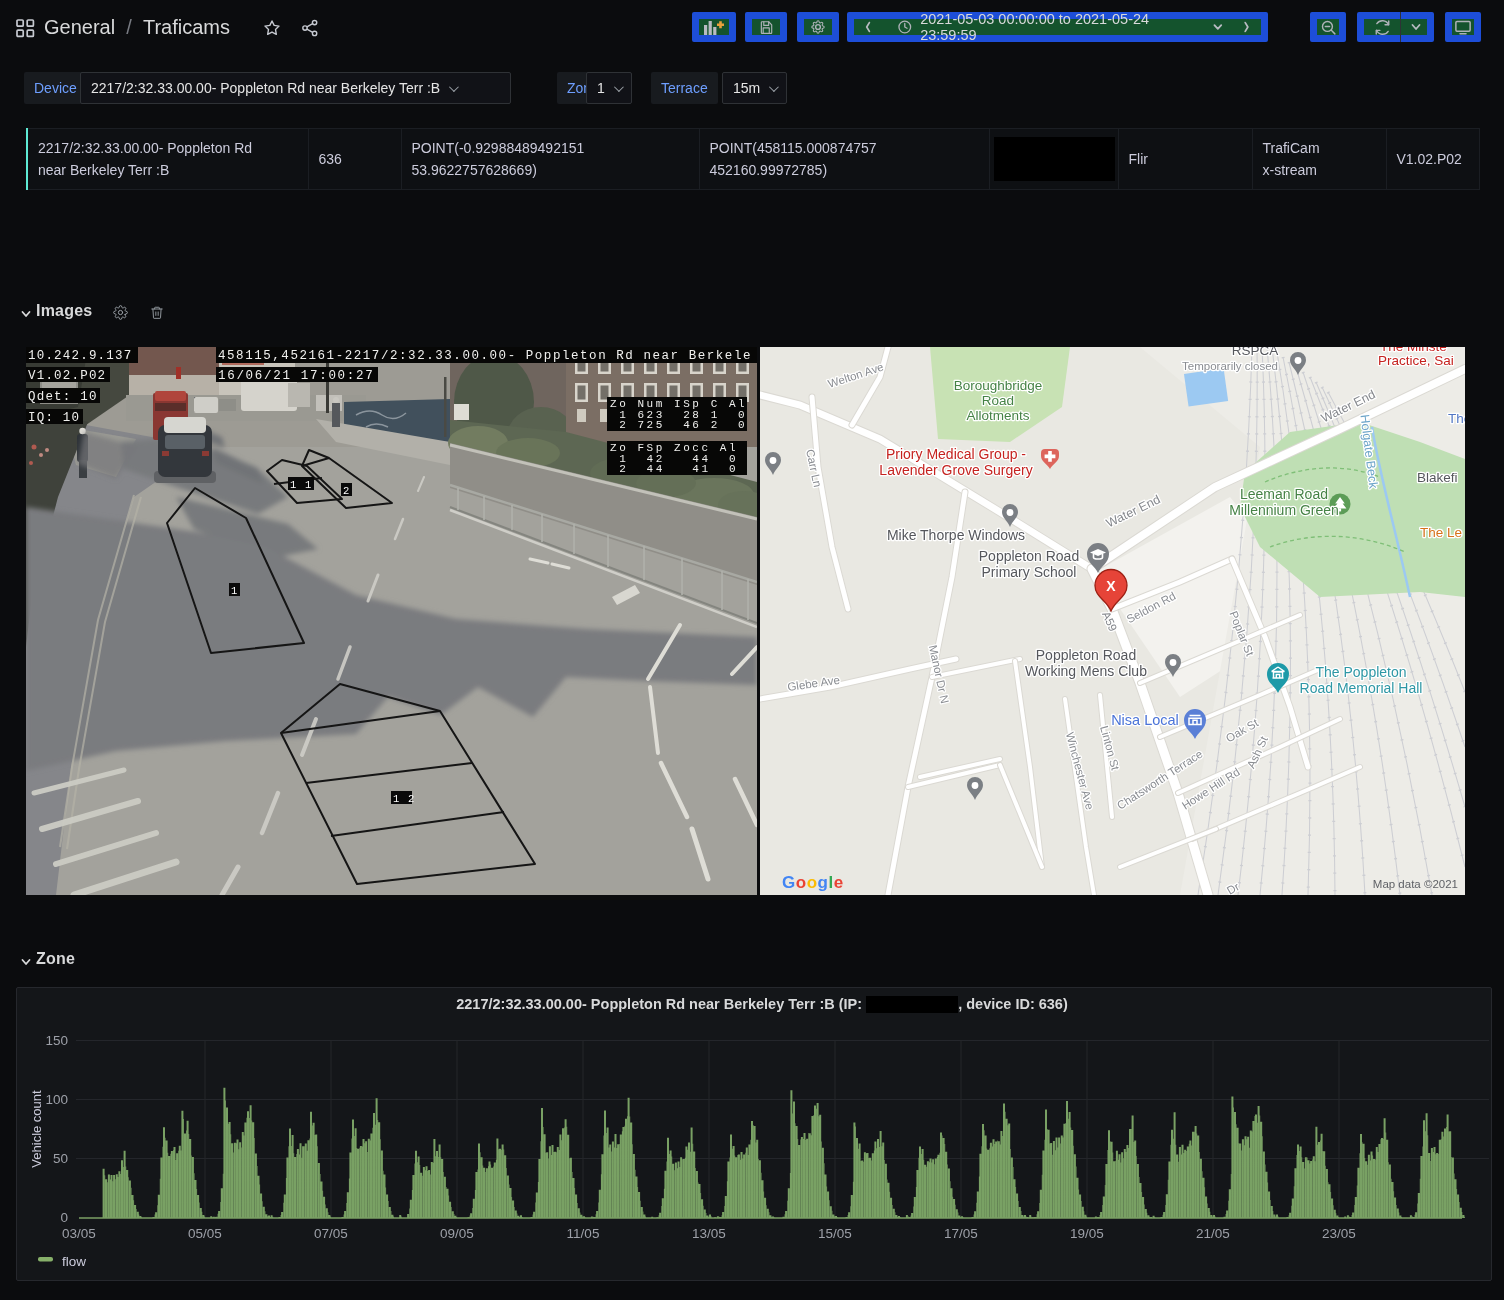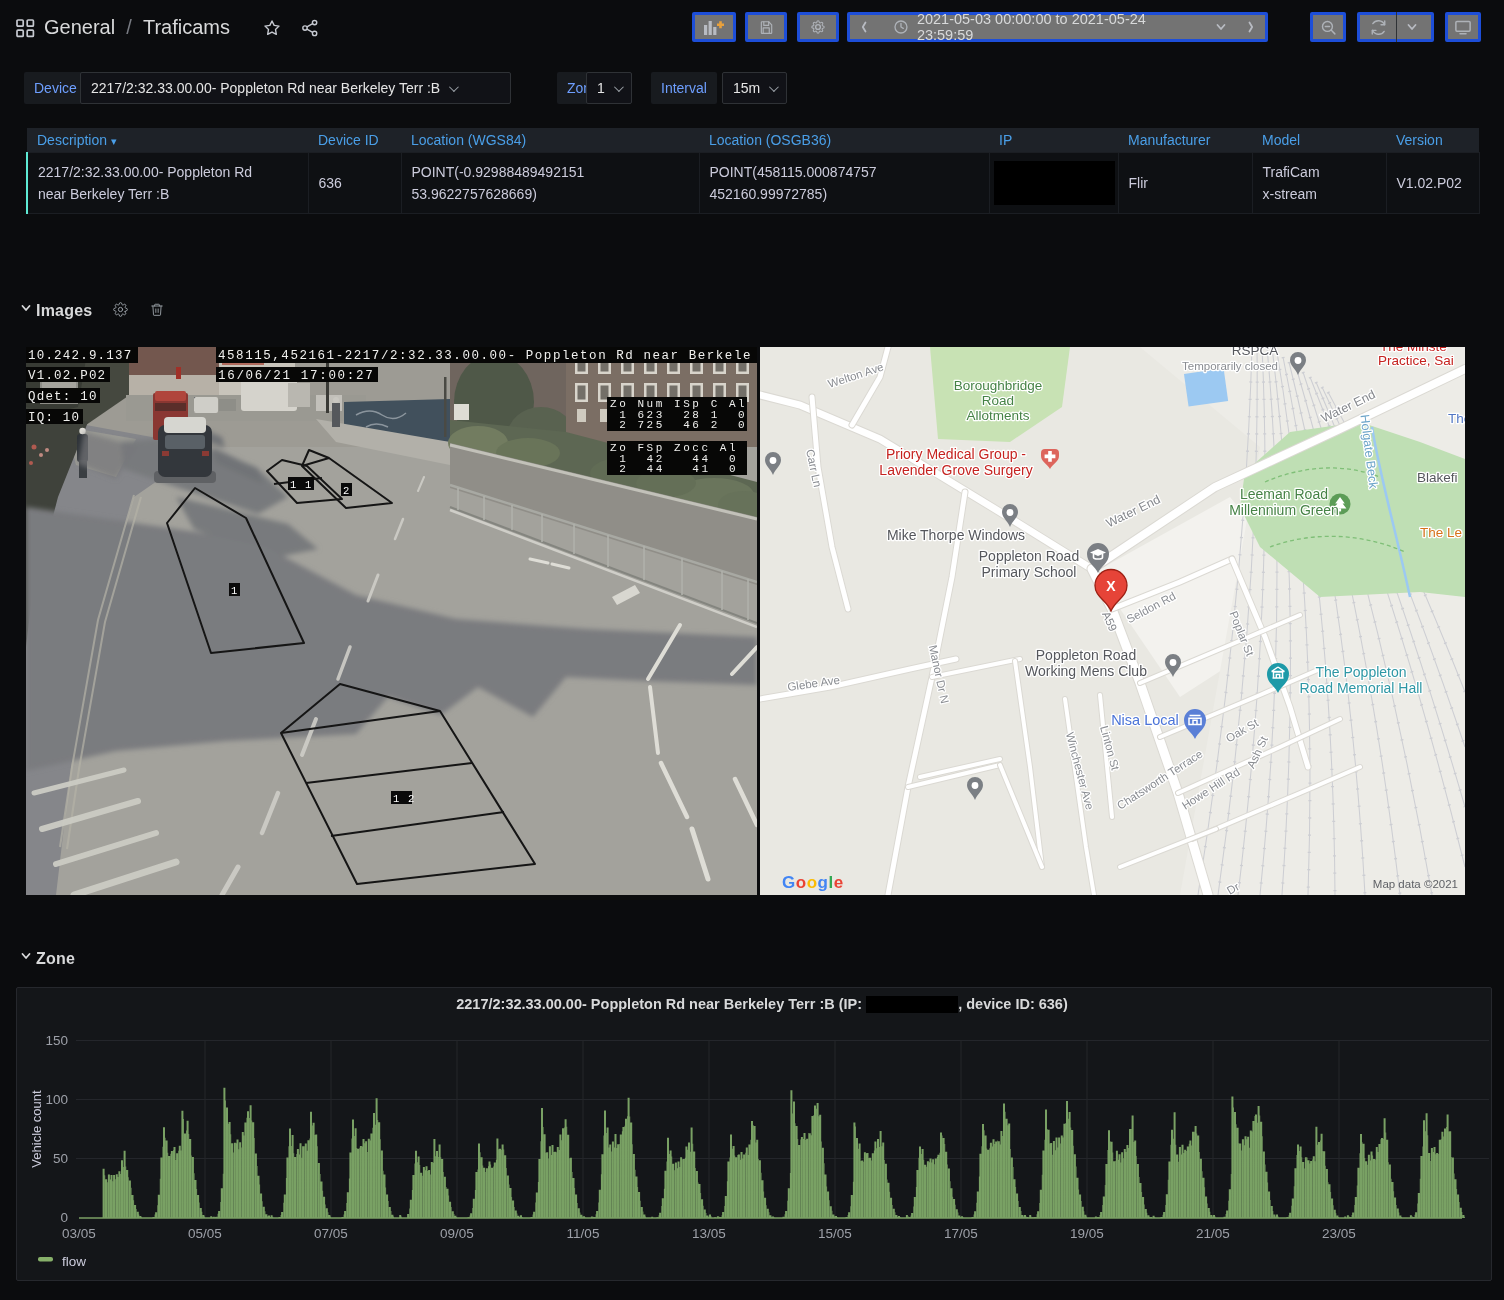--- a/index.html
+++ b/index.html
@@ -1,23 +1,23 @@
 <!DOCTYPE html>
 <html><head><meta charset="utf-8">
 <style>
 *{margin:0;padding:0;box-sizing:border-box}
 html,body{width:1504px;height:1300px;background:#0b0c0e;font-family:"Liberation Sans",sans-serif;position:relative;overflow:hidden}
 .abs{position:absolute}
-.btn{position:absolute;height:30px;background:#737373;border:3px solid #1d4ed8;border-radius:2px;display:flex;align-items:center;justify-content:center;color:#b2b5bc}
+.btn{position:absolute;height:30px;background:#14532d;border:7px solid #1d4ed8;border-radius:2px;display:flex;align-items:center;justify-content:center;color:#b2b5bc}
 .ico{stroke:#aeb2b8;fill:none;stroke-width:1.6;stroke-linecap:round;stroke-linejoin:round}
 .chipl{position:absolute;height:32px;background:#181b1f;border-radius:2px;display:flex;align-items:center;padding:8px 10px;color:#6e9fff;font-size:14px;font-weight:500}
 .chipv{position:absolute;height:32px;background:#111217;border:1px solid #2f3236;border-radius:2px;display:flex;align-items:center;padding:0 10px;color:#e5e5e5;font-size:14px}
 .carr{margin-left:9px;width:7px;height:7px;border-right:1.6px solid #9aa0a6;border-bottom:1.6px solid #9aa0a6;transform:rotate(45deg) translateY(-2px)}
 .hdrtxt{color:#d8d9da}
-.sechead{position:absolute;display:flex;align-items:flex-start;color:#d8d9da}
+.sechead{position:absolute;display:flex;align-items:flex-end;color:#d8d9da}
 .sechead b{font-size:16px;font-weight:700;letter-spacing:.2px}
 table.gt{border-collapse:collapse;table-layout:fixed;font-size:14px}
 table.gt th{background:#1e2228;color:#4a9fe8;font-weight:500;text-align:left;padding:3px 10px;height:24px;border:none}
 table.gt td{background:#0e1013;color:#ccccdc;padding:8px 10px;border-right:1px solid #1b1e23;border-top:1px solid #1b1e23;border-bottom:1px solid #1b1e23;vertical-align:middle;line-height:22px}
 table.gt td:first-child{border-left:2px solid #5eead4}
 </style></head>
 <body>
 
 <div class="abs" style="left:0;top:0;width:1504px;height:56px;background:#0b0c0e">
  <svg class="abs" style="left:16px;top:19px" width="19" height="19" viewBox="0 0 19 19">
@@ -100,45 +100,35 @@
         <rect x="2.5" y="4.5" width="19" height="13" rx="1.5"></rect>
         <path d="M8 21h8"></path>
       </svg>
  </div>
 </div>
 
 <div class="chipl" style="left:24px;top:72px">Device</div>
 <div class="chipv" style="left:80px;top:72px;width:431px">2217/2:32.33.00.00- Poppleton Rd near Berkeley Terr :B<span class="carr"></span></div>
 <div class="chipl" style="left:557px;top:72px">Zone</div>
 <div class="chipv" style="left:586px;top:72px">1<span class="carr"></span></div>
-<div class="chipl" style="left:651px;top:72px">Interval</div>
+<div class="chipl" style="left:651px;top:72px">Terrace</div>
 <div class="chipv" style="left:722px;top:72px">15m<span class="carr"></span></div>
 
 <table class="gt abs" style="left:26px;top:128px;width:1452px">
 <colgroup>
       <col style="width:281px">
       <col style="width:93px">
       <col style="width:298px">
       <col style="width:290px">
       <col style="width:129px">
       <col style="width:134px">
       <col style="width:134px">
       <col style="width:93px">
     </colgroup>
 <tbody>
-      <tr>
-        <th>Description <span style="font-size:11px;color:#4a9fe8">▾</span></th>
-        <th>Device ID</th>
-        <th>Location (WGS84)</th>
-        <th>Location (OSGB36)</th>
-        <th>IP</th>
-        <th>Manufacturer</th>
-        <th>Model</th>
-        <th>Version</th>
-      </tr>
 <tr>
 <td>2217/2:32.33.00.00- Poppleton Rd<br>near Berkeley Terr :B</td>
 <td>636</td>
 <td>POINT(-0.92988489492151 53.9622757628669)</td>
 <td>POINT(458115.000874757 452160.99972785)</td>
 <td style="padding:4px">
           <div style="width:121px;height:44px;background:#000"></div>
         </td>
 <td>Flir</td>
 <td>TrafiCam<br>x-stream</td>

